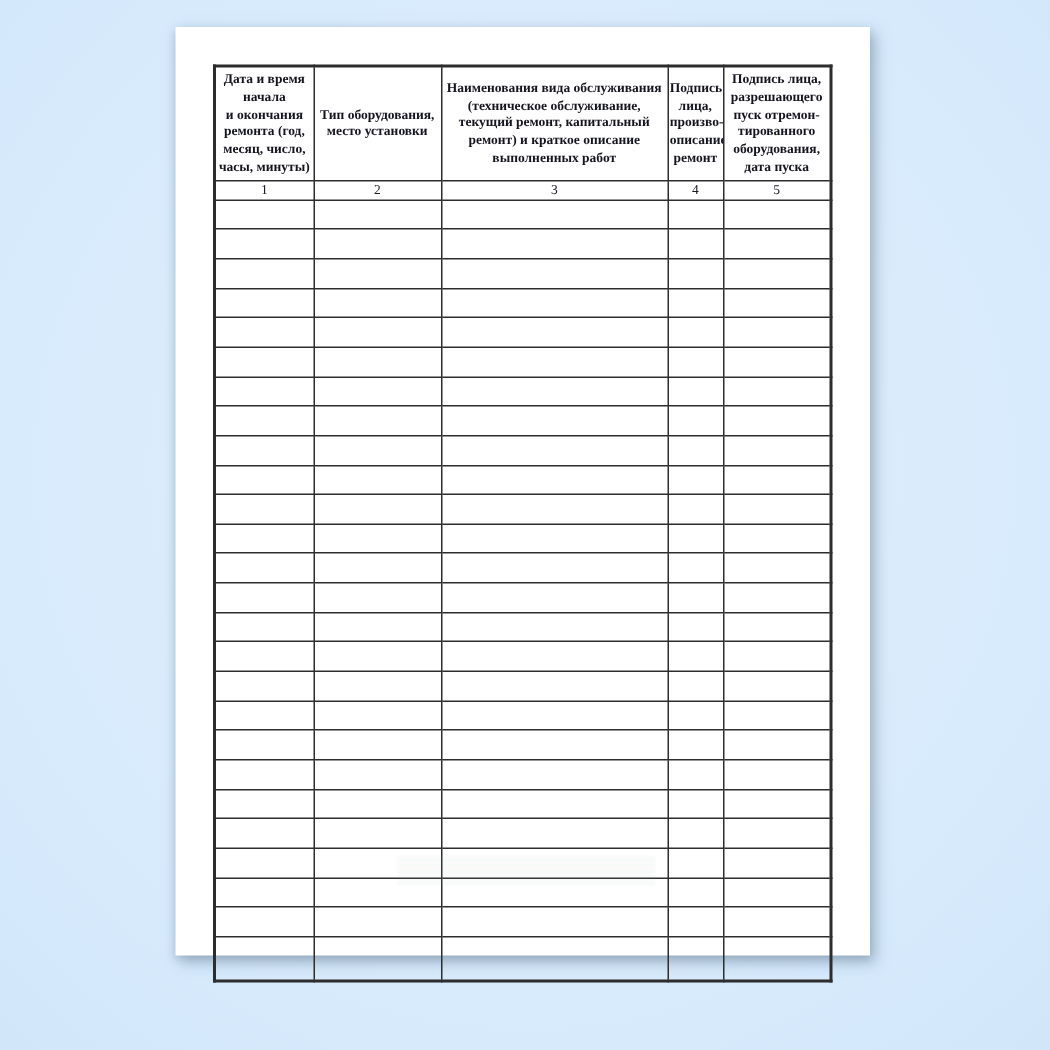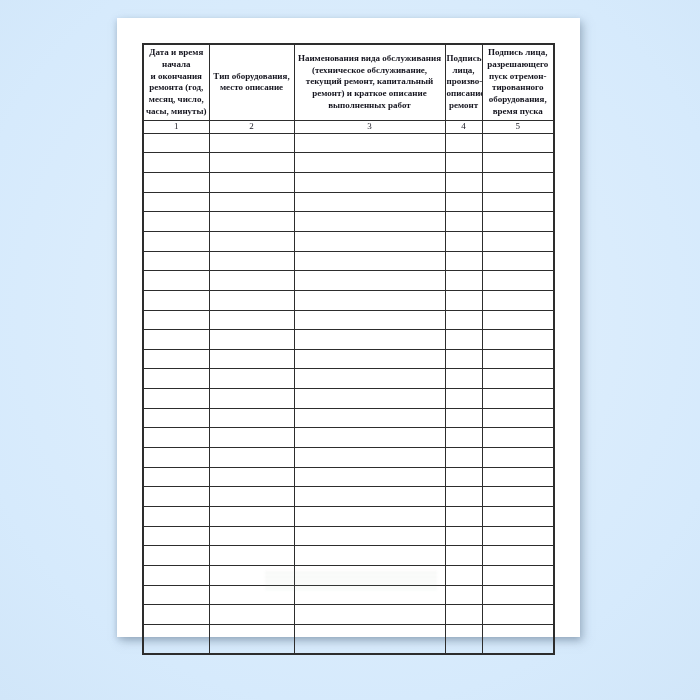--- a/index.html
+++ b/index.html
@@ -83,37 +83,37 @@
       </colgroup>
       <thead>
         <tr class="header-row">
           <th>Дата и время
 начала
 и окончания
 ремонта (год,
 месяц, число,
 часы, минуты)</th>
           <th>Тип оборудования,
-место описание</th>
+место установки</th>
           <th>Наименования вида обслуживания
 (техническое обслуживание,
 текущий ремонт, капитальный
 ремонт) и краткое описание
 выполненных работ</th>
           <th>Подпись
 лица,
 произво-
 описание
 ремонт</th>
           <th>Подпись лица,
 разрешающего
 пуск отремон-
 тированного
 оборудования,
-время пуска</th>
+дата пуска</th>
         </tr>
         <tr class="number-row">
           <td>1</td>
           <td>2</td>
           <td>3</td>
           <td>4</td>
           <td>5</td>
         </tr>
       </thead>
       <tbody class="form-body" id="form-body">

